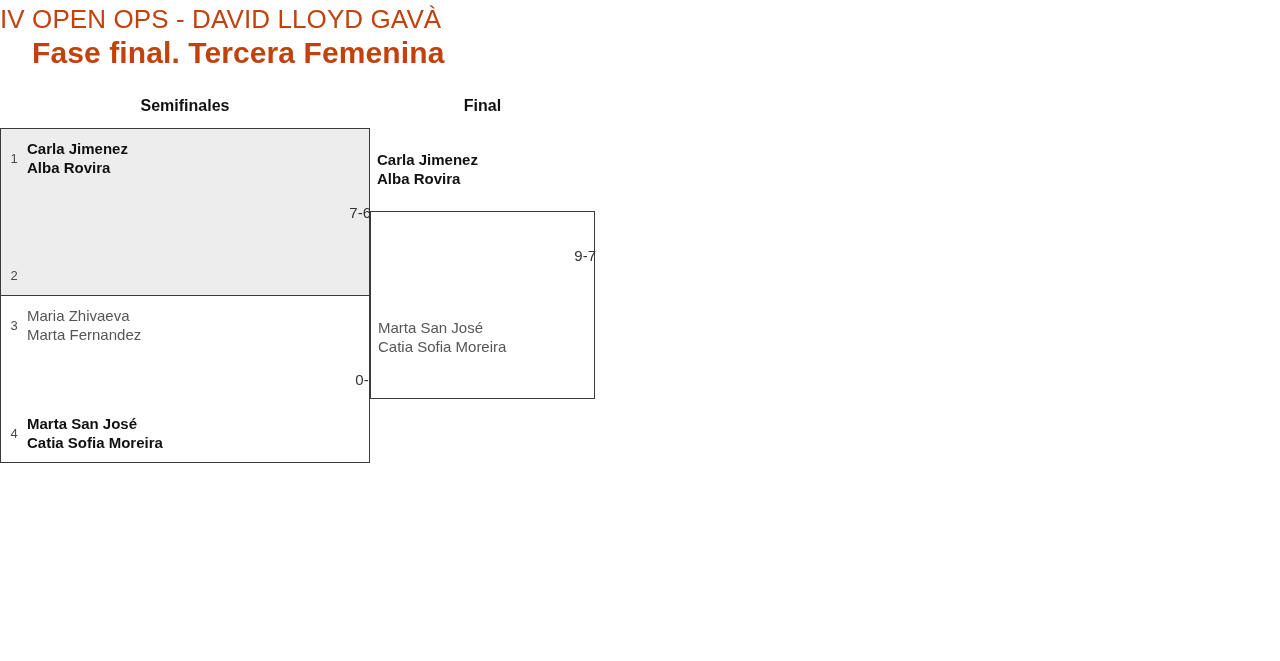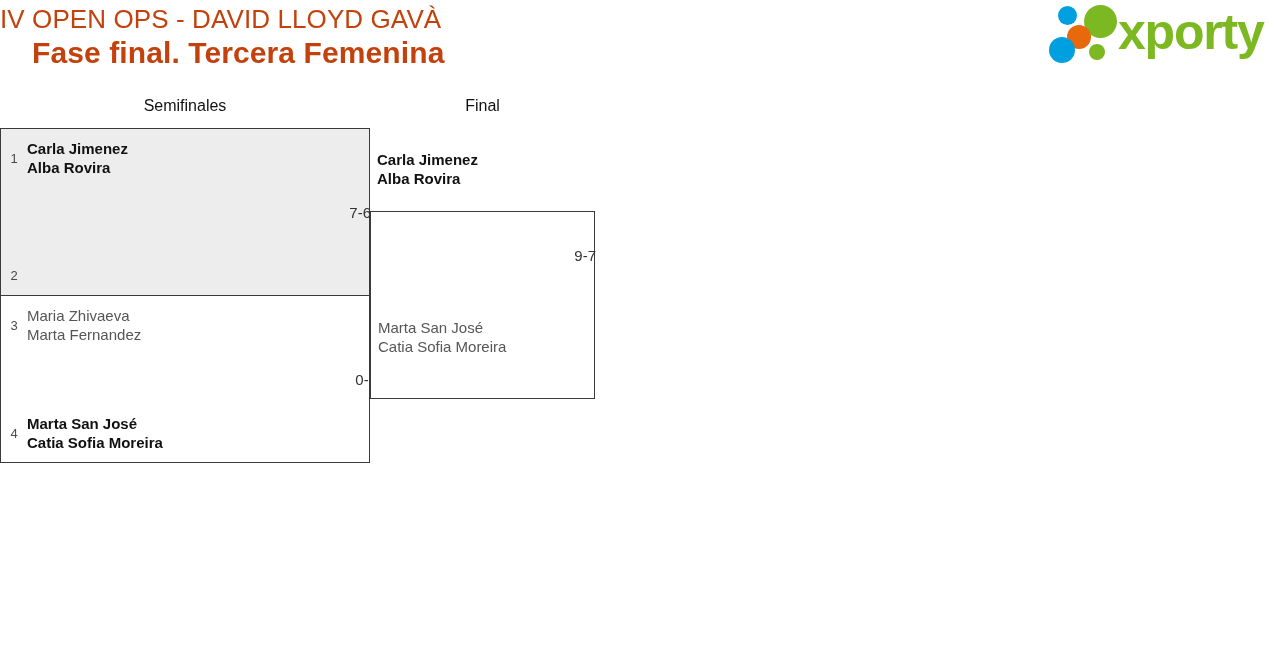--- a/index.html
+++ b/index.html
@@ -62,21 +62,21 @@
     font-weight: 700;
     color: #7cb821;
     letter-spacing: -1.2px;
     line-height: 58px;
   }
 
   
   .round-label {
     position: absolute;
     font-size: 16px;
-    font-weight: 400;
+    font-weight: 700;
     color: #111111;
     text-align: center;
     white-space: nowrap;
   }
   #round-label-0 { left: 0px;   top: 97px; width: 370px; }
   #round-label-1 { left: 370px; top: 97px; width: 225px; }
 
   
   .bracket { position: absolute; left: 0; top: 0; }
 
@@ -156,30 +156,20 @@
 </head>
 <body>
 
 <div class="header">
 
   <div class="title-block">
     <div class="title-line">IV OPEN OPS - DAVID LLOYD GAVÀ</div>
     <div class="title-line sub">Fase final. Tercera Femenina</div>
   </div>
 
-  <div class="logo">
-    <div class="logo-dots">
-      <span class="dot dot-blue-sm"></span>
-      <span class="dot dot-green-lg"></span>
-      <span class="dot dot-orange"></span>
-      <span class="dot dot-blue-lg"></span>
-      <span class="dot dot-green-sm"></span>
-    </div>
-    <div class="logo-text">xporty</div>
-  </div>
 
 </div>
 
 <div class="round-label" id="round-label-0">Semifinales</div>
 <div class="round-label" id="round-label-1">Final</div>
 
 <div class="bracket">
 
   <div class="match shaded" id="match-sf1">
     <div class="team top winner">

